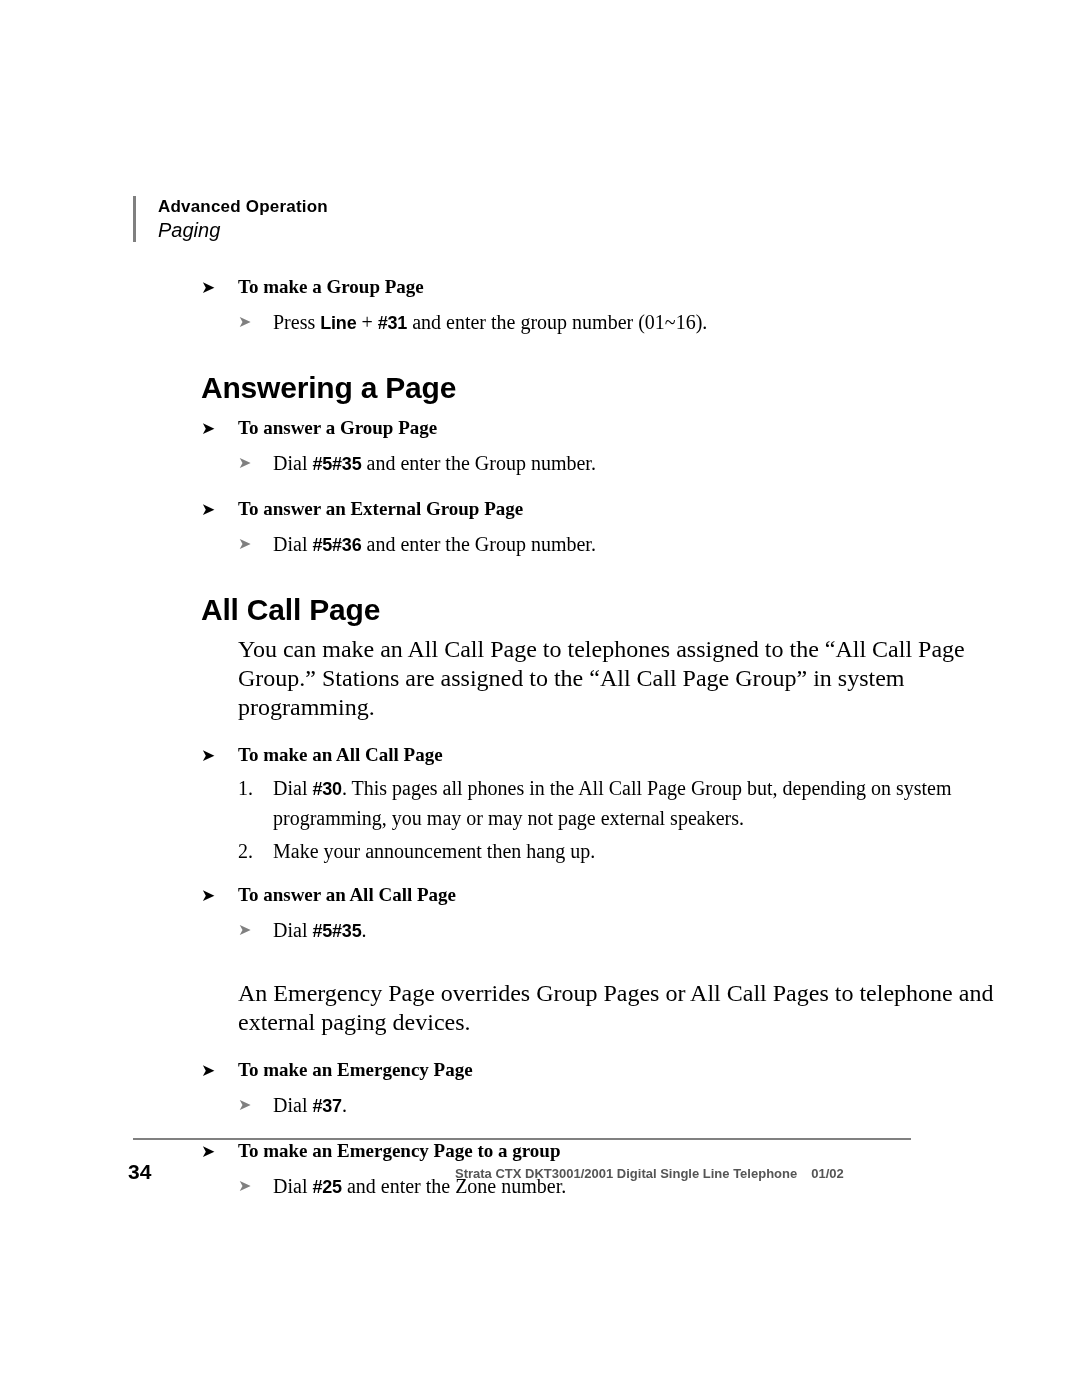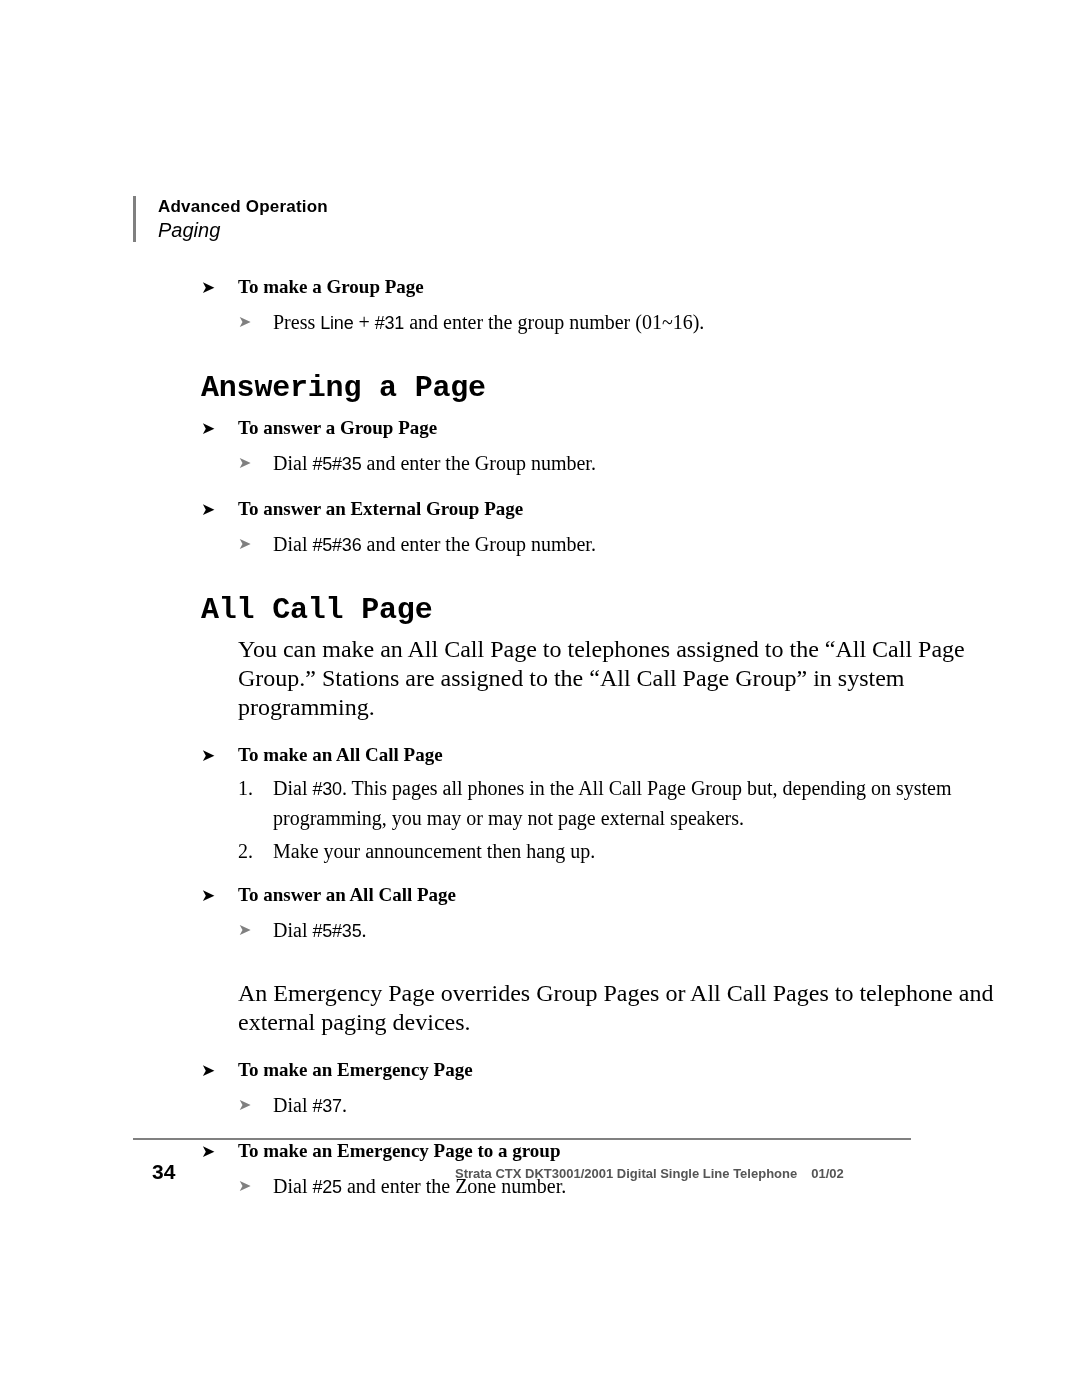--- a/index.html
+++ b/index.html
@@ -58,21 +58,21 @@
   
   .content {
     position: absolute;
     left: 133px;
     top: 272px;
     width: 800px;
   }
 
   
   .section-title {
-    font-family: Liberation Mono, monospace;
+    font-family: Liberation Sans, sans-serif;
     font-weight: bold;
     font-size: 30px;
     line-height: 34px;
     letter-spacing: -0.2px;
     margin: 0 0 8px 68px;
     color: #000;
   }
 
   
   .proc-head {
@@ -132,40 +132,40 @@
     position: absolute;
     left: 0;
     top: 0;
     font-size: 20px;
     line-height: 29px;
   }
 
   
   b.code {
     font-family: "Liberation Sans", sans-serif;
-    font-weight: normal;
+    font-weight: bold;
     font-size: 18px;
     letter-spacing: -0.2px;
   }
 
   .spacer-lg { height: 26px; }
   .spacer-sm { height: 8px; }
 
   
   .footer-rule {
     position: absolute;
     left: 133px;
     top: 1138px;
     width: 778px;
     height: 2px;
     background: #808080;
   }
   .footer-page-number {
     position: absolute;
-    left: 152px;
+    left: 128px;
     top: 1160px;
     font-family: "Liberation Sans", sans-serif;
     font-weight: bold;
     font-size: 21px;
     line-height: 24px;
     color: #000;
   }
   .footer-doc {
     position: absolute;
     left: 455px;

